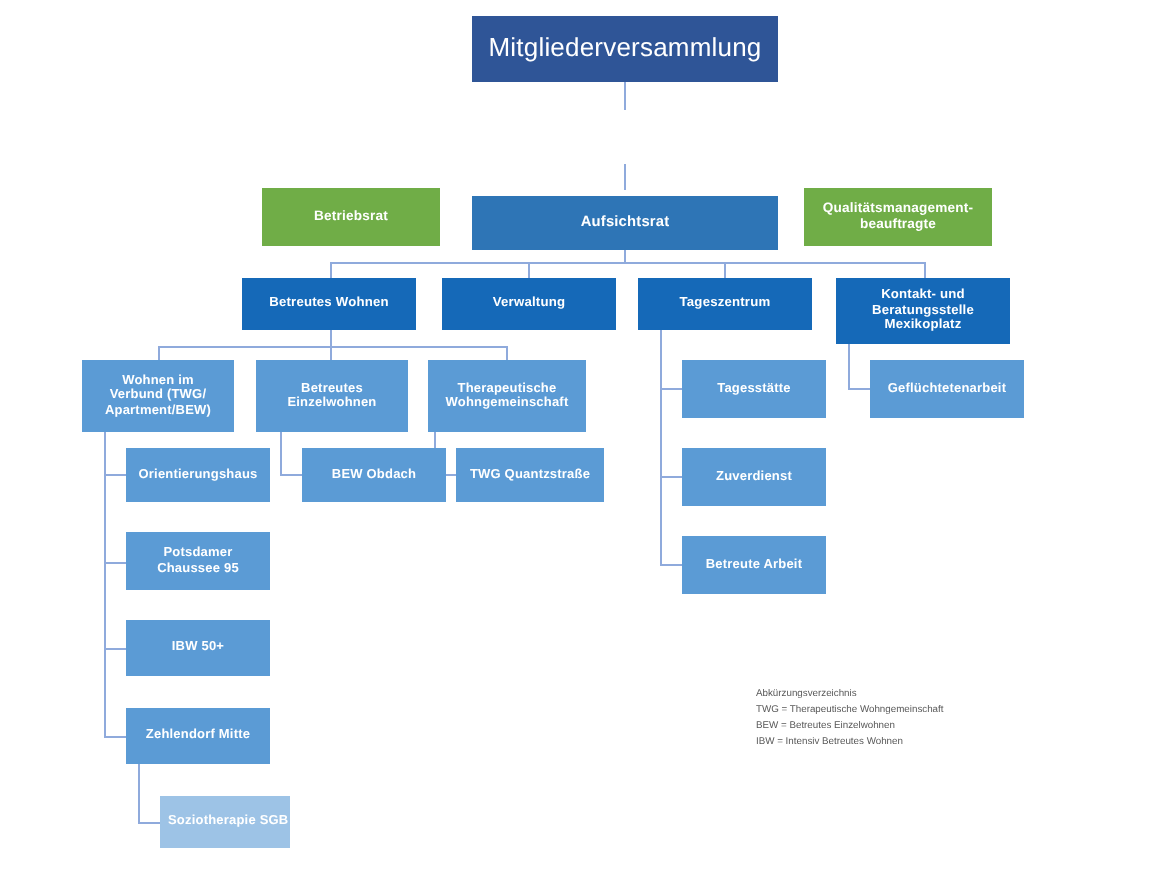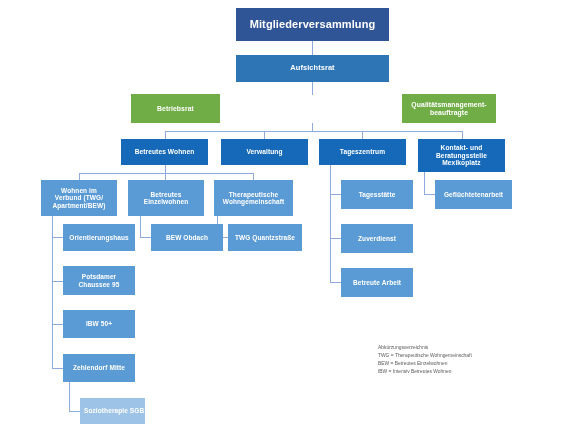--- a/index.html
+++ b/index.html
@@ -22,22 +22,22 @@
     align-items: center;
     justify-content: center;
     text-align: center;
     color: #ffffff;
     line-height: 1.12;
     letter-spacing: 0.1px;
     padding: 1px 2px;
     white-space: pre-line;
     z-index: 3;
   }
-  .lvl-root   { background: #2F5597; font-size: 11px; font-weight: bold; }
-  .lvl-two    { background: #2E75B6; font-size: 7.4px; font-weight: bold; }
+  .lvl-root   { background: #2F5597; font-size: 13px; font-weight: normal; }
+  .lvl-two    { background: #2E75B6; font-size: 7.4px; font-weight: bold; margin-top: 43px; }
   .lvl-three  { background: #5B9BD5; font-size: 7.4px; font-weight: bold; }
   .lvl-green  { background: #70AD47; font-size: 6.8px; font-weight: bold; }
   .lvl-dept   { background: #1569B8; font-size: 6.6px; font-weight: bold; }
   .lvl-sub    { background: #5B9BD5; font-size: 6.5px; font-weight: bold; }
   .lvl-sub2   { background: #5B9BD5; font-size: 6.5px; font-weight: bold; }
   .lvl-light  { background: #9DC3E6; font-size: 6.5px; font-weight: bold; justify-content: flex-start; padding-left: 4px; }
   .lvl-light span { white-space: nowrap; }
 
   .conn {
     position: absolute;

